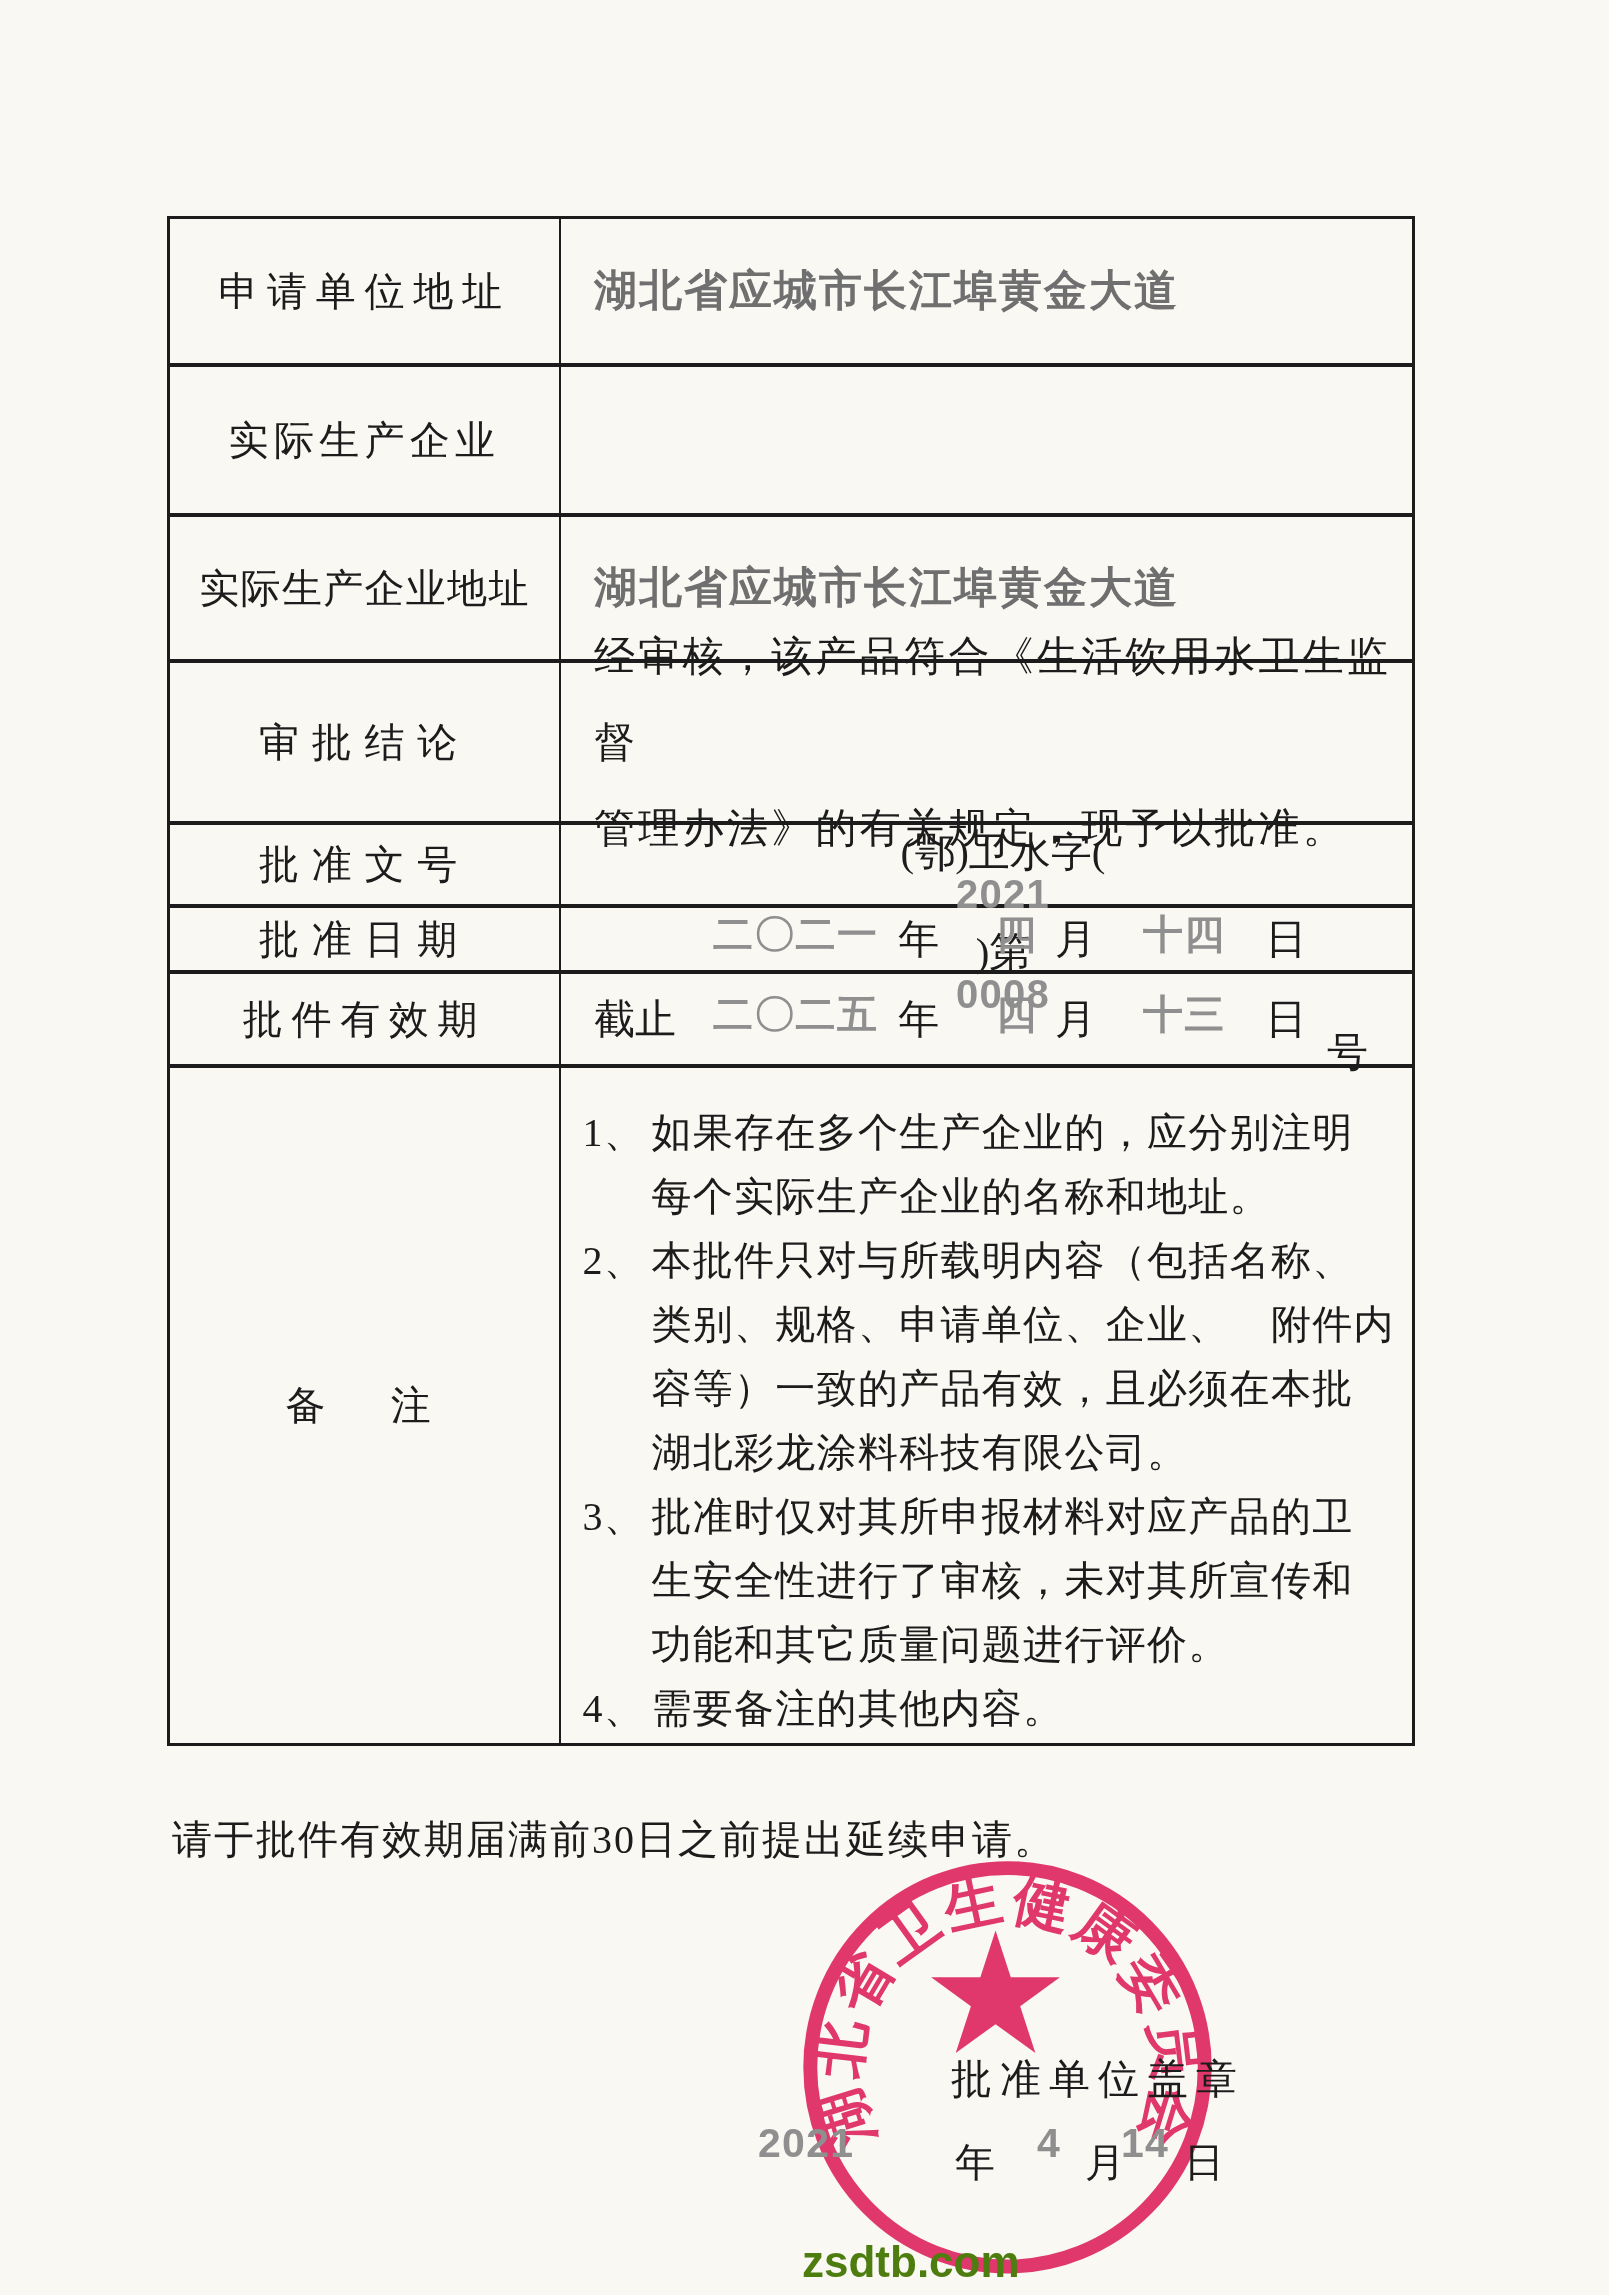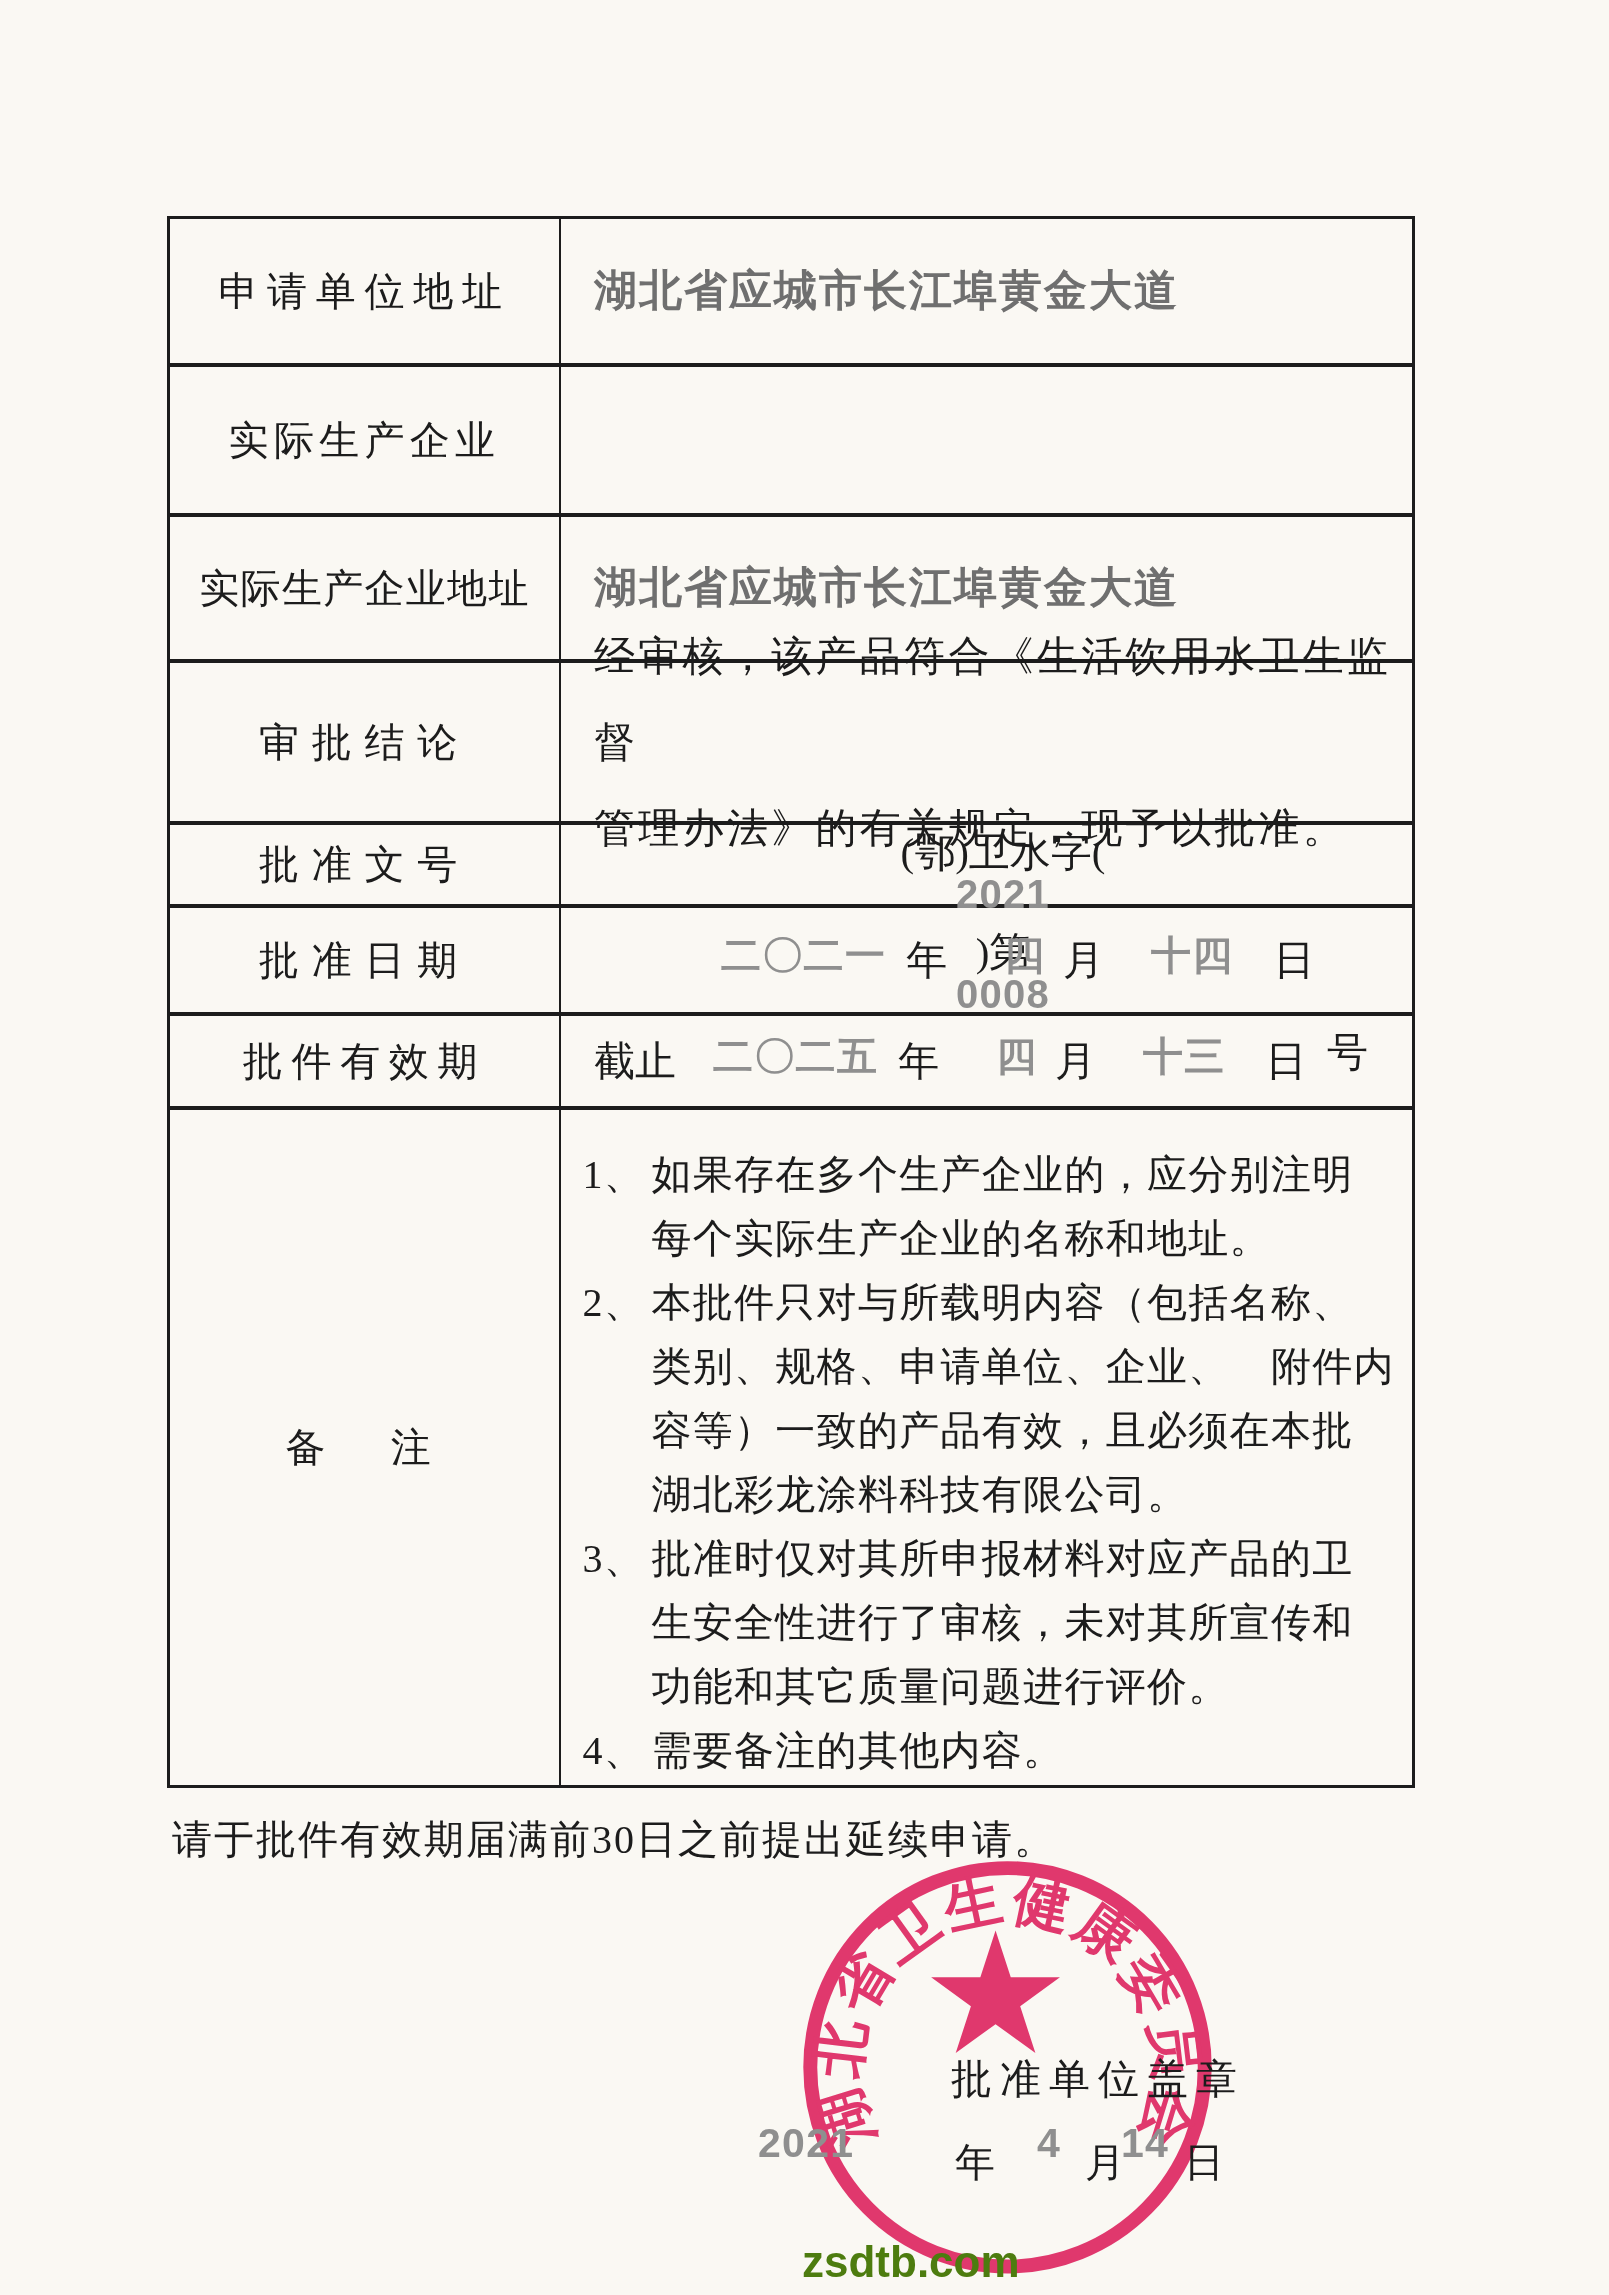--- a/index.html
+++ b/index.html
@@ -20,21 +20,21 @@
   .cell-label{
     width:391px;flex:0 0 391px;border-right:2.7px solid var(--ink,#1c1c1c);
     display:flex;align-items:center;justify-content:center;
     font-size:40px;box-sizing:border-box;text-align:right;
   }
   .cell-value{
     flex:1;display:flex;align-items:center;
     padding-left:33px;box-sizing:border-box;font-size:41px;
   }
   .h-r1{height:148px;} .h-r2{height:150px;} .h-r3{height:146px;}
-  .h-r4{height:162px;} .h-r5{height:83px;} .h-r6{height:108px;gap:8px;}
+  .h-r4{height:162px;} .h-r5{height:83px;} .h-r6{height:66px;}
   .h-r7{height:94px;} .h-r8{height:675px;}
   .ls-mid{letter-spacing:8.7px;}
   .ls-small{letter-spacing:5.3px;}
   .ls-none{letter-spacing:1.3px;}
   .ls-wide{letter-spacing:12.7px;}
   
   .filled-bold{
     font-family:"Liberation Sans","DejaVu Sans",sans-serif;
     font-weight:700;color:#6f6f6f;font-size:43px;letter-spacing:2px;
   }

